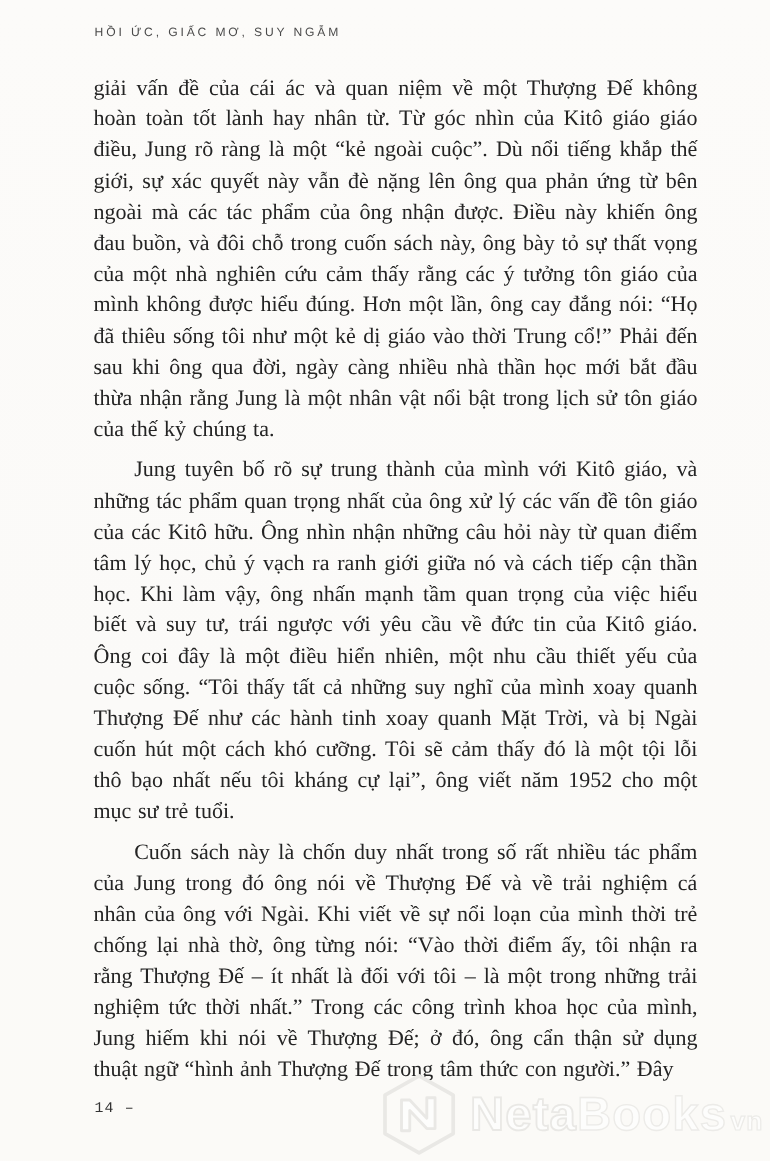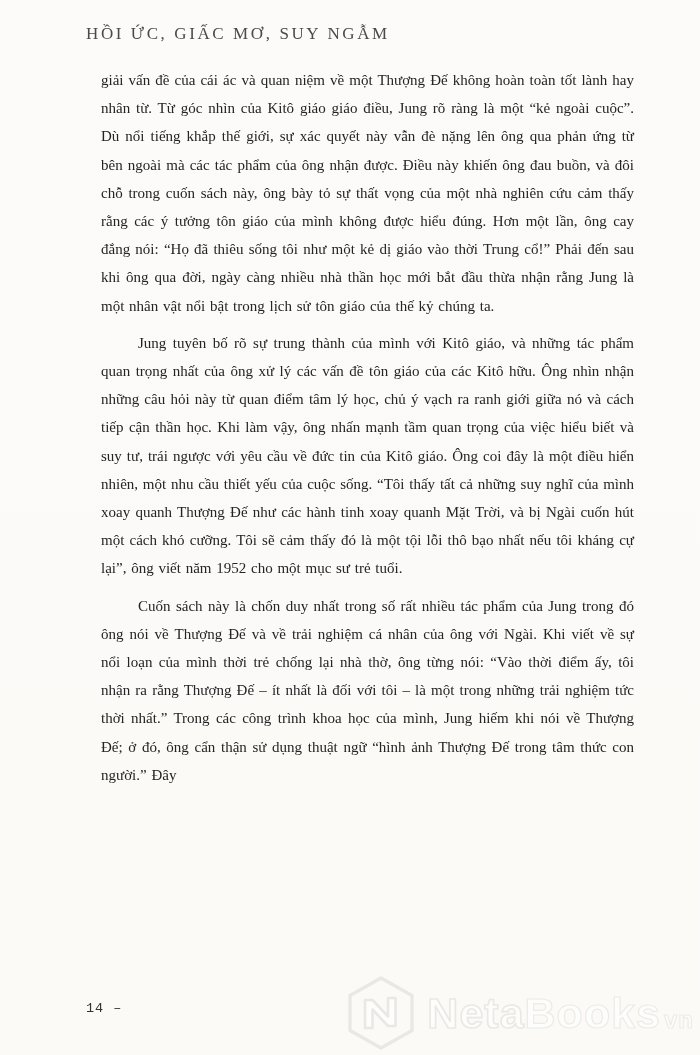--- a/index.html
+++ b/index.html
@@ -16,36 +16,36 @@
   }
   .page {
     position: absolute;
     inset: 0;
     background: linear-gradient(180deg, #fcfbf9 0%, #fbfaf8 60%, #fbfaf7 100%);
   }
   .running-header {
     position: absolute;
     left: 86px;
     top: 24px;
-    font-family: Liberation Serif, serif;
-    font-size: 17px;
+    font-family: Liberation Sans, sans-serif;
+    font-size: 11px;
     letter-spacing: 2.6px;
     color: #4a4a4a;
     text-transform: uppercase;
     white-space: nowrap;
   }
   .text-column {
     position: absolute;
     left: 85px;
     top: 66px;
     width: 549px;
   }
   .text-column p {
-    margin: 0 0 9px 16px;
-    font-size: 15px;
+    margin: 0 0 9px 0;
+    font-size: 20px;
     line-height: 28.2px;
     color: #242424;
     text-align: justify;
     text-justify: inter-word;
     word-spacing: 1px;
   }
   .text-column p.indent {
     text-indent: 37px;
   }
   .page-footer {

